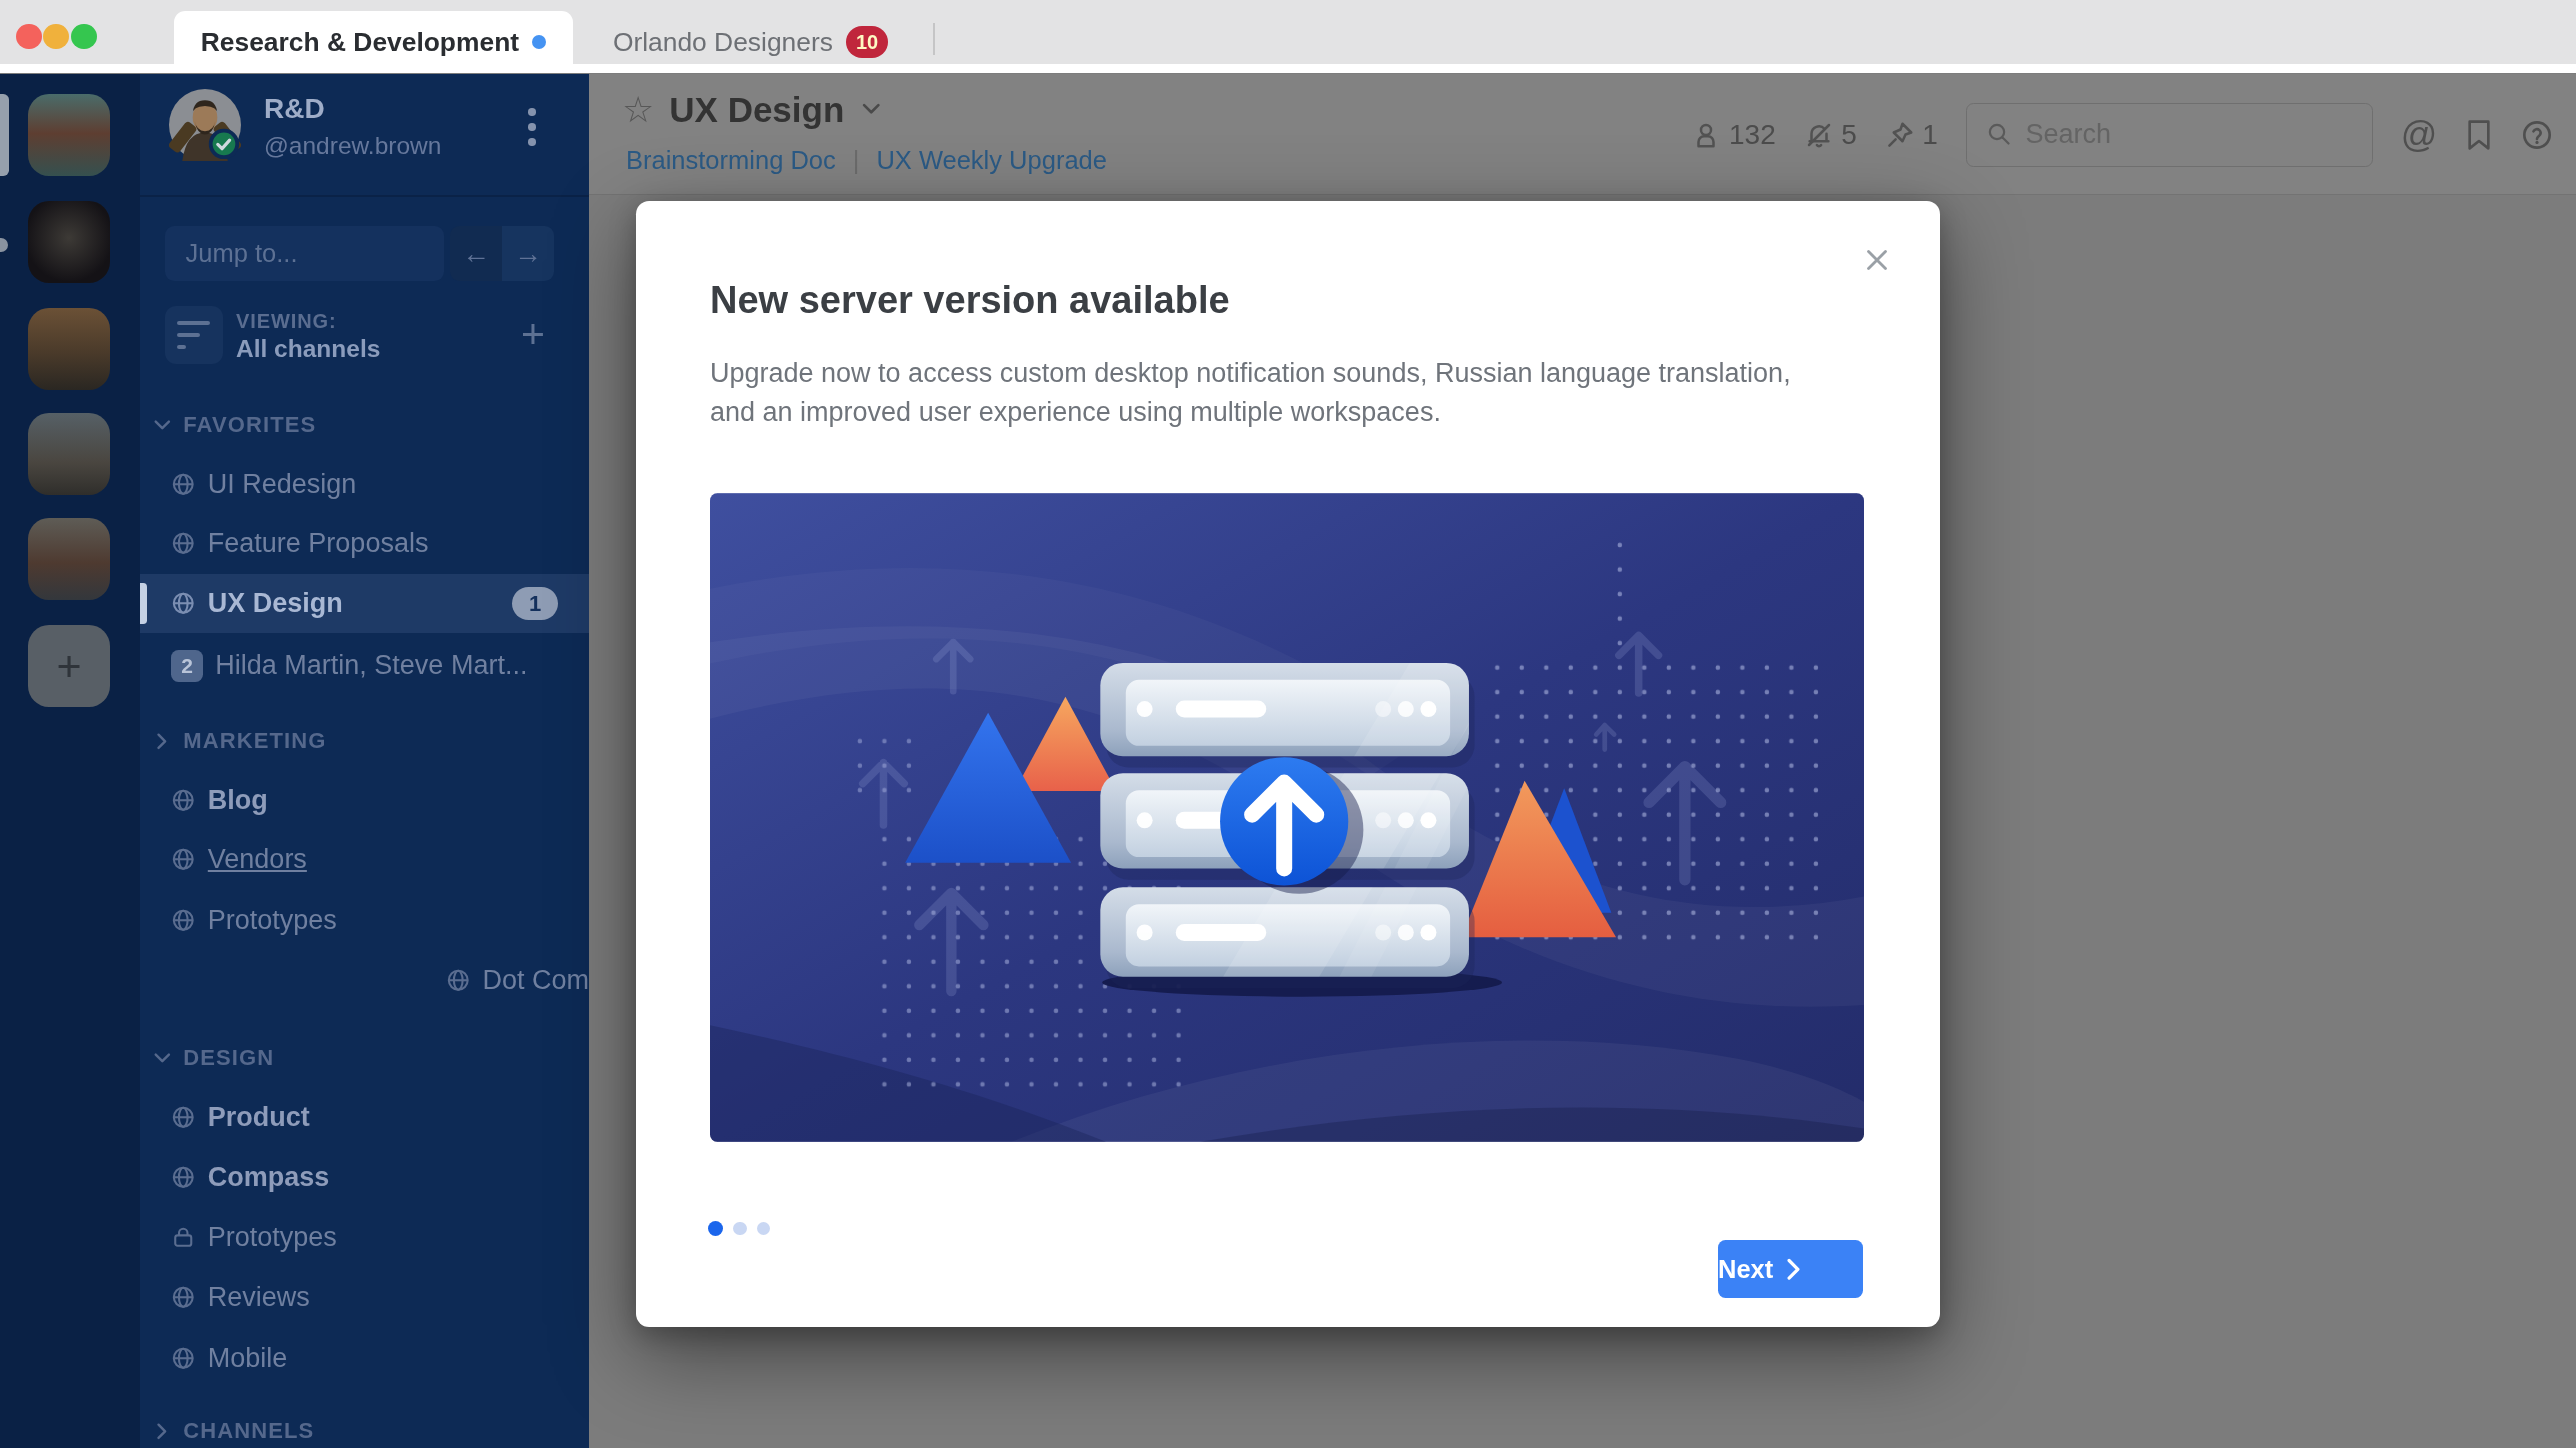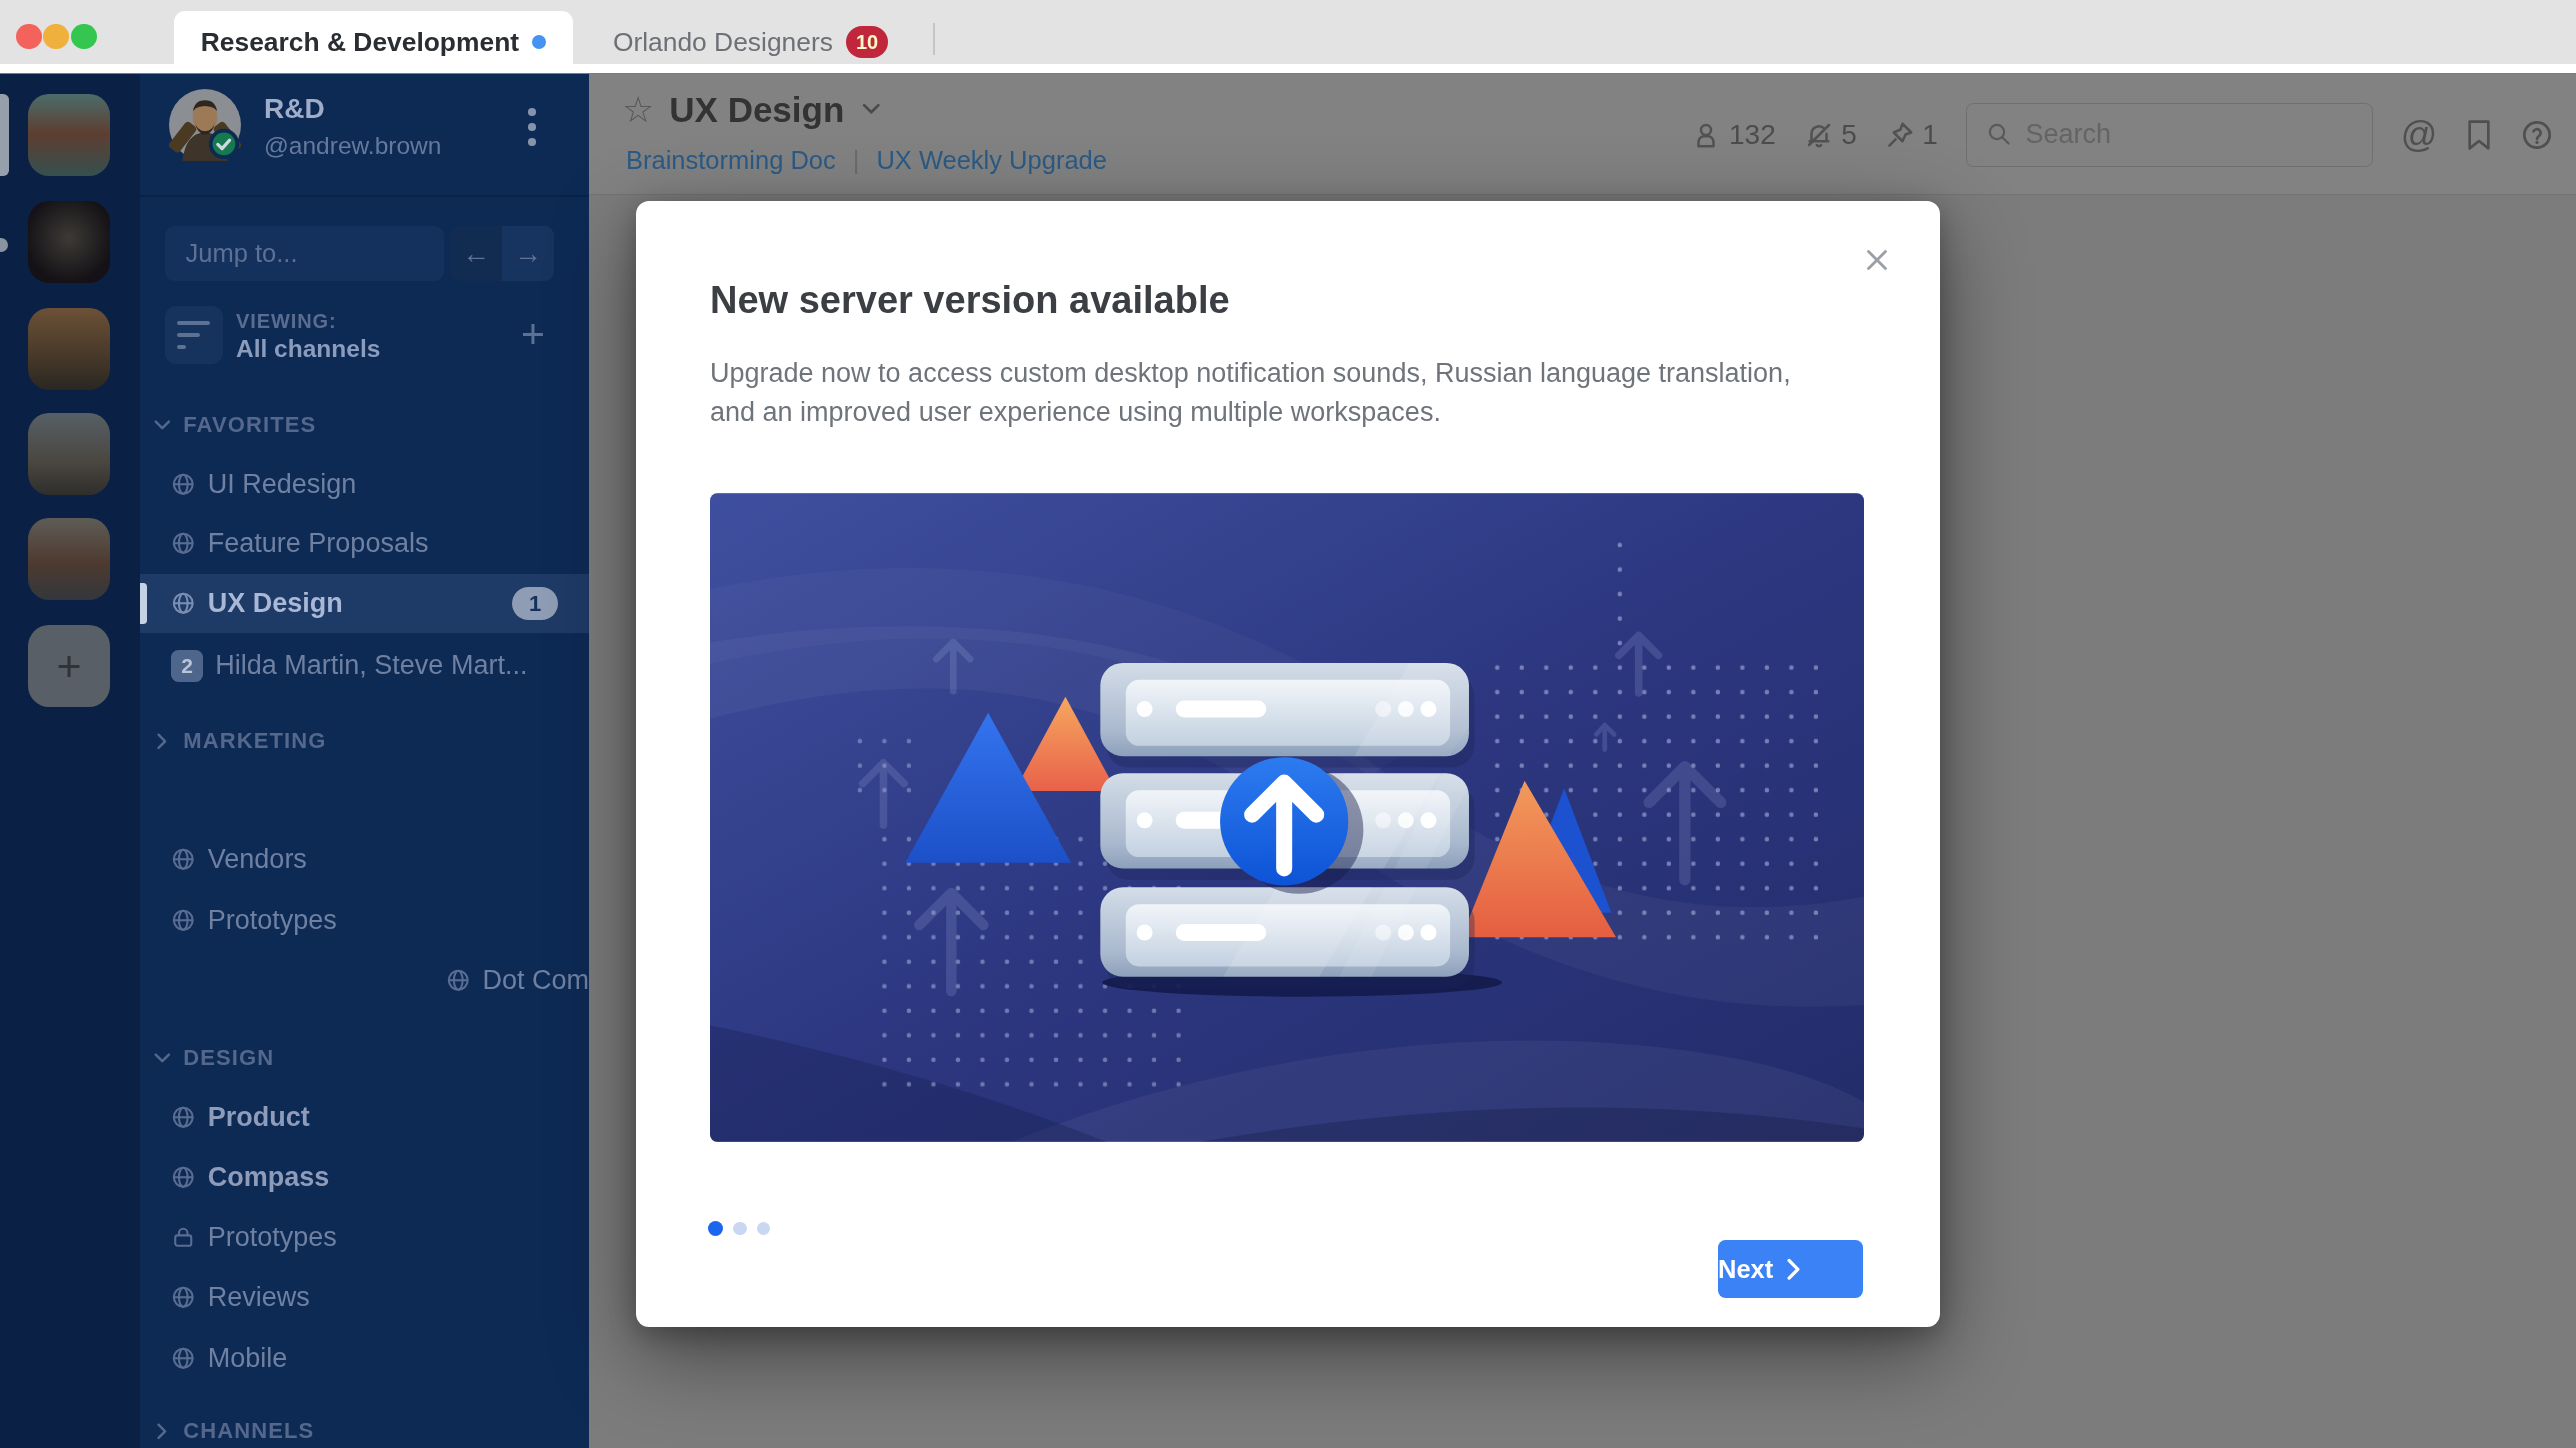--- a/index.html
+++ b/index.html
@@ -222,21 +222,28 @@
       <span class="sq-badge">2</span>
       <span>Hilda Martin, Steve Mart...</span>
     </div>
 
     <div class="sec-header" style="top:648px;">
       <svg width="22.6" height="22.6" viewBox="0 0 24 24">
           <use href="#sym-chev-right"></use>
         </svg>
       <span>MARKETING</span>
     </div>
-    <div class="srow" style="top:756px;">
+    <div class="srow bold" style="top:697px;">
+      <svg class="g-icon" width="24.5" height="24.5" viewBox="0 0 26 26">
+          <use href="#sym-globe"></use>
+        </svg>
+      <span>Blog</span>
+
+    </div>
+    <div class="srow" style="top:756px;text-decoration:underline;">
       <svg class="g-icon" width="24.5" height="24.5" viewBox="0 0 26 26">
           <use href="#sym-globe"></use>
         </svg>
       <span>Vendors</span>
     </div>
     <div class="srow" style="top:817px;">
       <svg class="g-icon" width="24.5" height="24.5" viewBox="0 0 26 26">
           <use href="#sym-globe"></use>
         </svg>
       <span>Prototypes</span>

